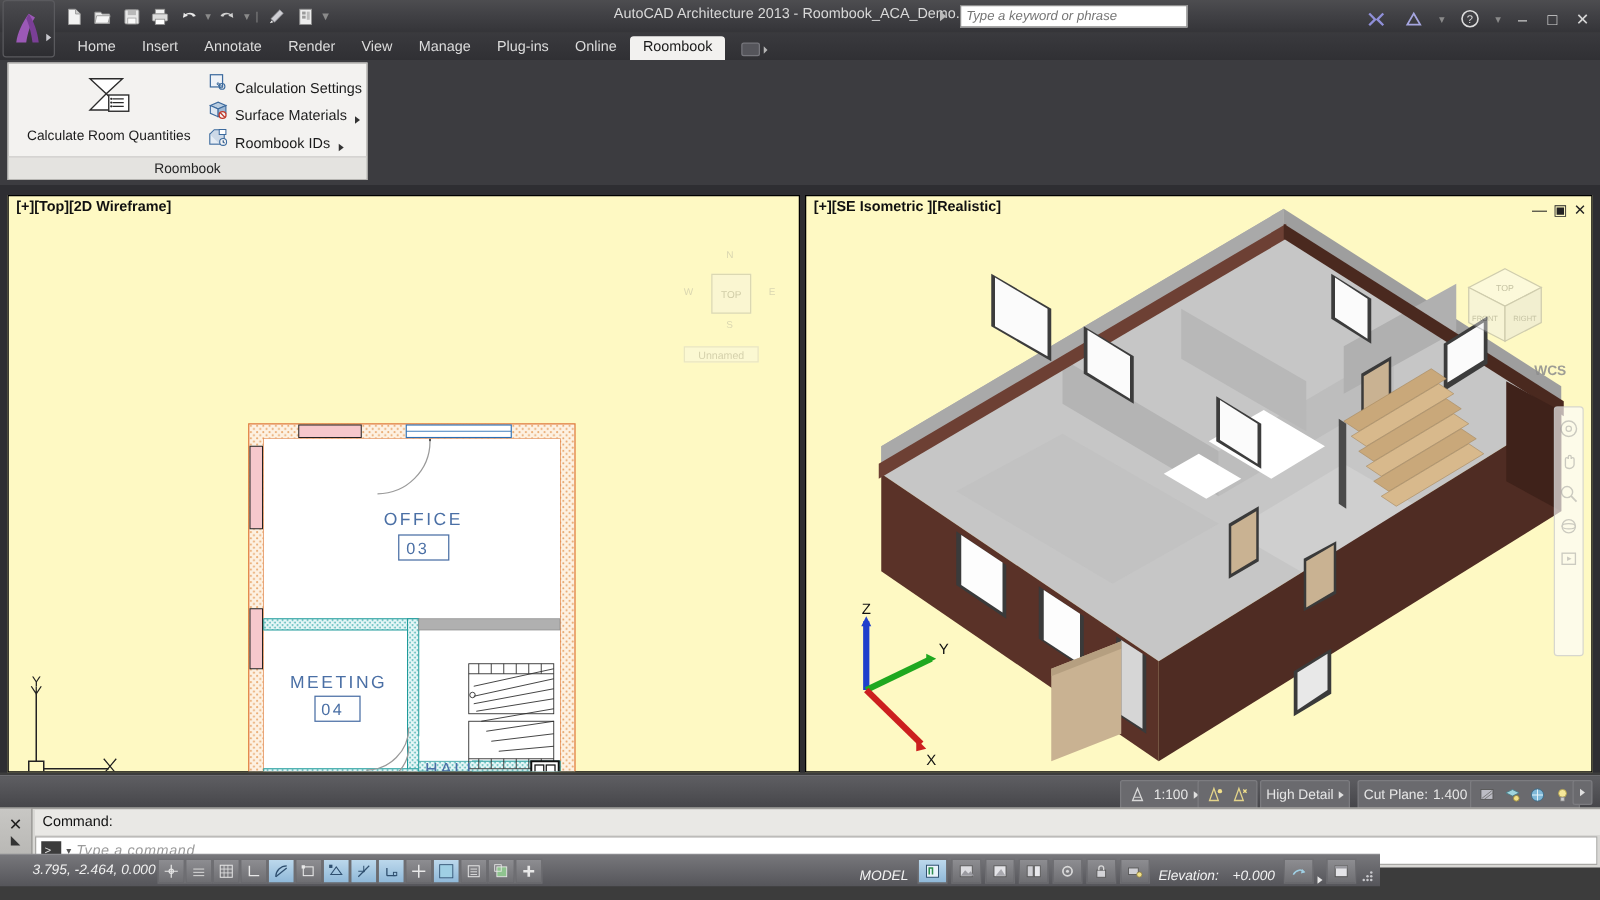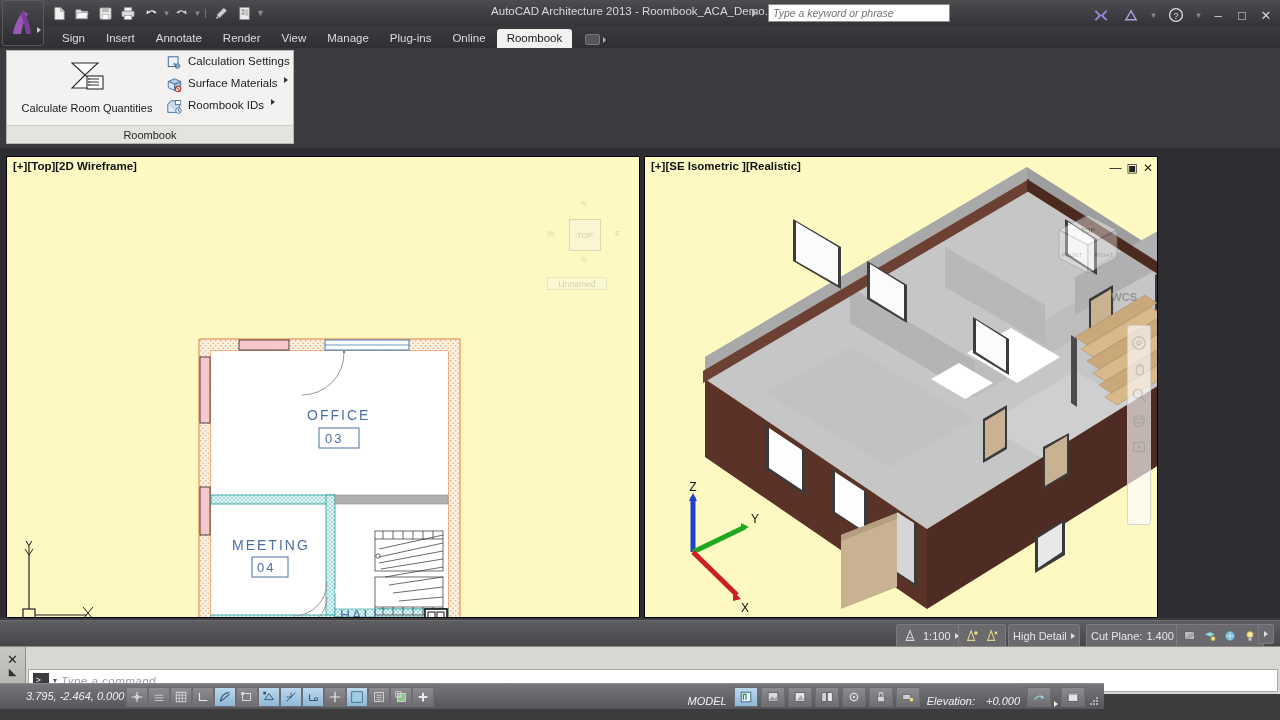--- a/index.html
+++ b/index.html
@@ -48,32 +48,32 @@
   .ribbon{ position:absolute; left:0; top:48px; width:1280px; height:100px;
      background:#3c3c40;}
   .panel{ position:absolute; left:6px; top:2px; width:288px; height:94px;
      background:#f3f2f0; border:1px solid #b6b5b2; }
   .panel-body{ position:relative; height:74px;}
   .bigbtn{ position:absolute; left:4px; top:4px; width:152px; height:66px;
      display:flex; flex-direction:column; align-items:center; justify-content:flex-start;
      padding-top:5px; }
   .bigbtn .lbl{ font-size:11px; color:#1b1b1b; margin-top:4px; white-space:nowrap;}
   .smallcol{ position:absolute; left:156px; top:4px; width:128px;}
-  .smbtn{ display:flex; align-items:flex-start; height:22px; gap:5px; padding-left:3px;}
+  .smbtn{ display:flex; align-items:flex-end; height:22px; gap:5px; padding-left:3px;}
   .smbtn .lbl{ font-size:11.5px; color:#1b1b1b; white-space:nowrap;}
   .smcar{ width:0;height:0;border-left:4px solid #333;border-top:3px solid transparent;border-bottom:3px solid transparent; margin-left:2px;}
   .panel-title{ height:18px; background:#e4e3e0; border-top:1px solid #cfcecb;
       display:flex; align-items:center; justify-content:center; font-size:11px; color:#262626;}
 
   
   .canvas{ position:absolute; left:0; top:148px; width:1280px; height:470px;
       background:#2e2e32;}
   .vp{ position:absolute; top:8px; background:#fef9c3; border:1px solid #000; overflow:hidden;}
   #vp-left{ left:6px; width:634px; height:462px;}
-  #vp-right{ left:644px; width:514px; height:462px;}
+  #vp-right{ left:644px; width:630px; height:462px;}
   .vplabel{ position:absolute; left:6px; top:3px; font-size:11.5px; color:#111;
       font-weight:bold; z-index:5;}
   .vpctl{ position:absolute; right:4px; top:4px; display:flex; gap:5px; z-index:6;}
   .vpctl span{ font-size:12px; color:#222; }
 
   
   .vcube-l{ position:absolute; left:528px; top:28px; width:100px; height:105px; opacity:.30; z-index:4;}
   .vcl-face{ position:absolute; left:34px; top:34px; width:32px; height:32px;
       border:1px solid #8d8d8d; background:#f2f2f2; display:flex; align-items:center;
       justify-content:center; font-size:8px; color:#666;}
@@ -244,21 +244,21 @@
           </svg>
       </div>
       <div class="qsep">▾</div>
       <span class="wbtn">–</span>
       <span class="wbtn">□</span>
       <span class="wbtn">✕</span>
     </div>
   </div>
 
   <div class="tabbar">
-    <div class="tab">Sign</div>
+    <div class="tab">Home</div>
     <div class="tab">Insert</div>
     <div class="tab">Annotate</div>
     <div class="tab">Render</div>
     <div class="tab">View</div>
     <div class="tab">Manage</div>
     <div class="tab">Plug-ins</div>
     <div class="tab">Online</div>
     <div class="tab active">Roombook</div>
     <div class="tabdrop">
       <div class="tdbox"></div>
@@ -649,20 +649,21 @@
     <div class="ds-group" style="right:6px; padding:0 5px;">
       <span class="ds-car"></span>
     </div>
   </div>
 
   <div class="cmdwrap">
     <div class="cmd-handle">
       <span class="cmd-x">✕</span>
       <span style="font-size:10px;color:#333;">◣</span>
     </div>
+    <div class="cmd-line1">Command:</div>
     <div class="cmd-line2">
       <span class="cmd-prompt">&gt;_</span>
       <span style="font-size:8px;color:#555;">▾</span>
       <span class="cmd-ph">Type a command</span>
     </div>
   </div>
 
   <div class="sbar">
     <div class="coords">3.795, -2.464, 0.000</div>
 

